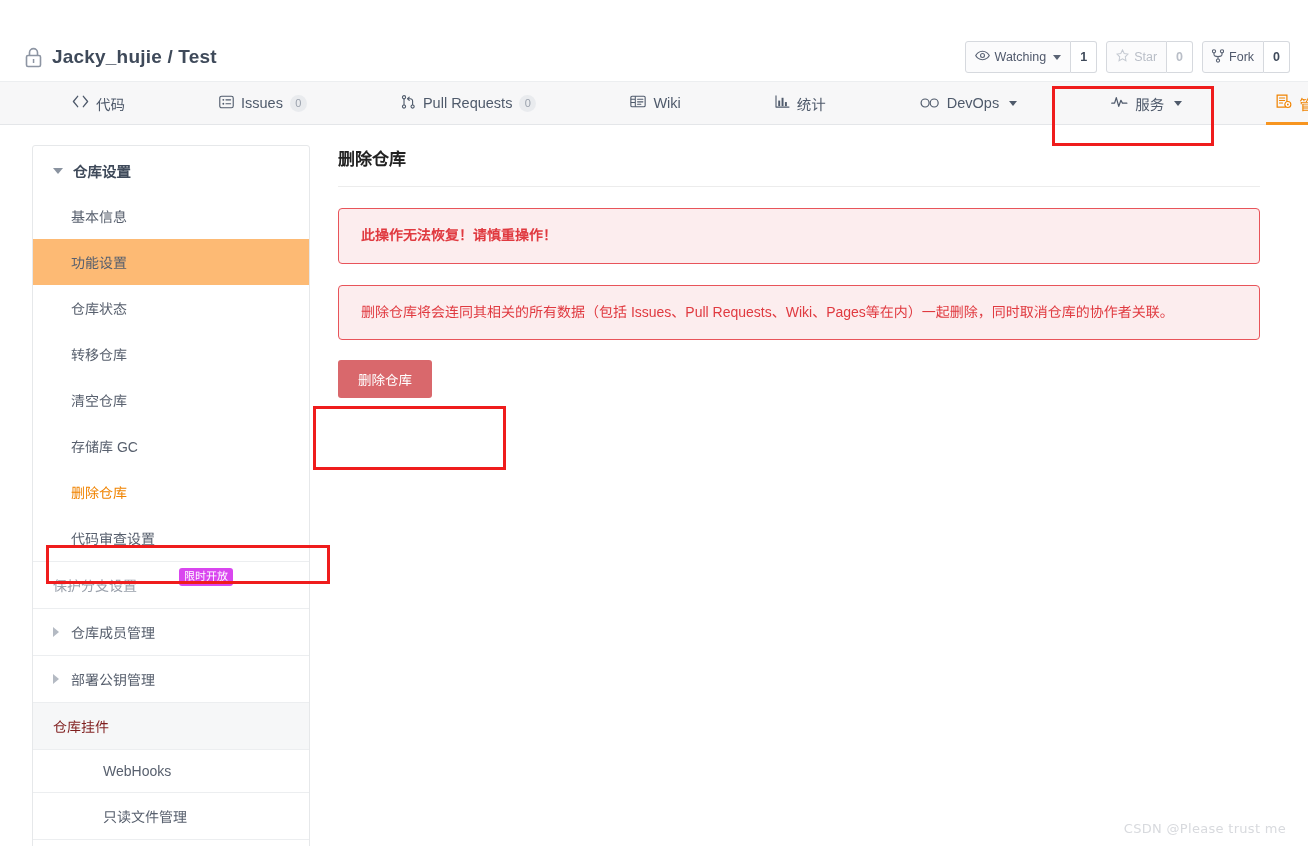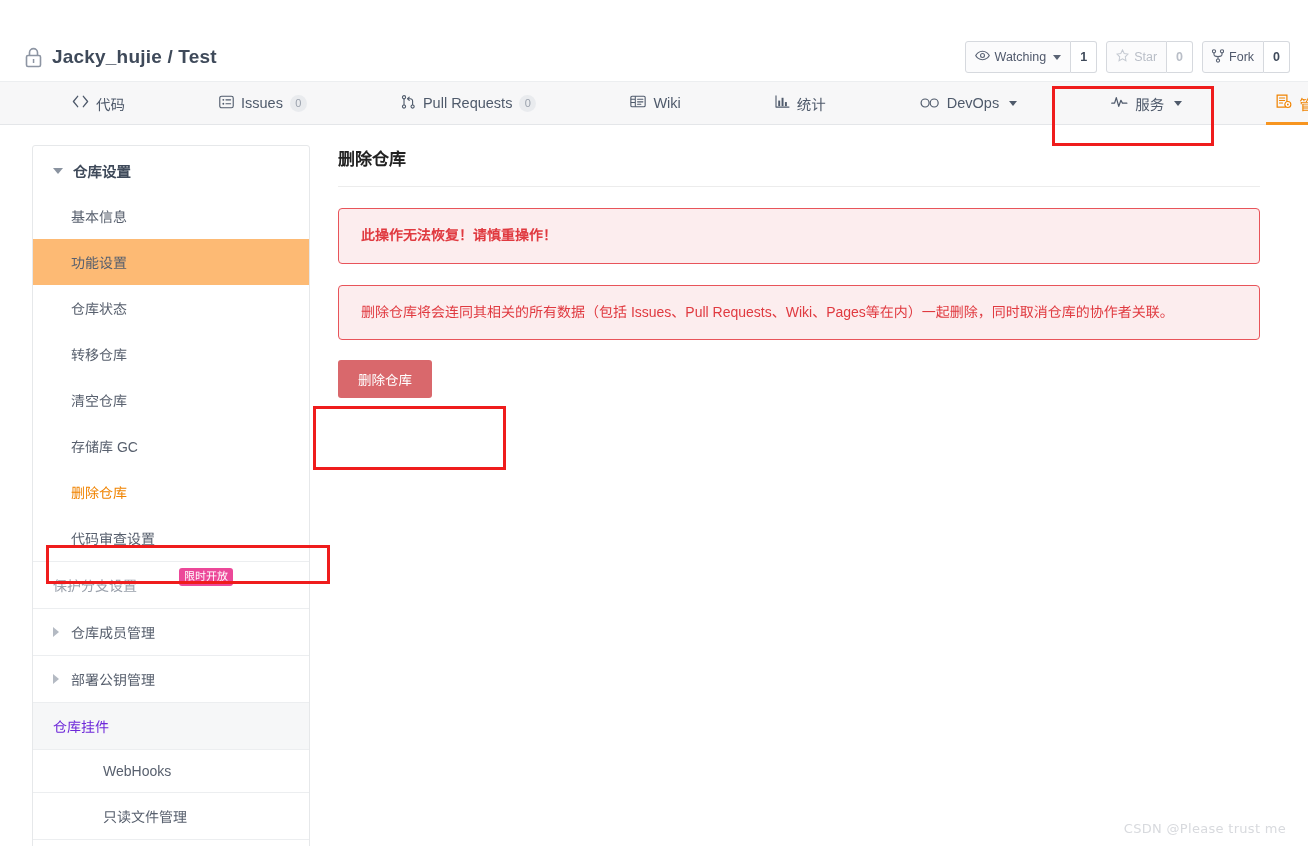--- a/index.html
+++ b/index.html
@@ -173,27 +173,27 @@
     font-size: 14px;
     color: #58606e;
     cursor: pointer;
     position: relative;
   }
   .side-item.sub { padding-left: 38px; }
   .side-item.current { background: #fdba74; }
   .side-item.active-orange { color: #f08300; }
   .side-item.sep { border-top: 1px solid #eceef0; padding-left: 20px; }
   .side-item.sep.arrowed { padding-left: 20px; gap: 12px; }
-  .side-item.disabled { color: #6d28d9; background: #f6f7f8; cursor: default; }
+  .side-item.disabled { color: #7f1d1d; background: #f6f7f8; cursor: default; }
   .side-item.plain { border-top: 1px solid #eceef0; padding-left: 38px; }
   .badge-hot {
     position: absolute;
     top: 6px;
     left: 146px;
-    background: #ec4899;
+    background: #d946ef;
     color: #fff;
     font-size: 11px;
     line-height: 1;
     padding: 3px 5px 4px;
     border-radius: 3px;
     white-space: nowrap;
   }
 
   
   .main {

